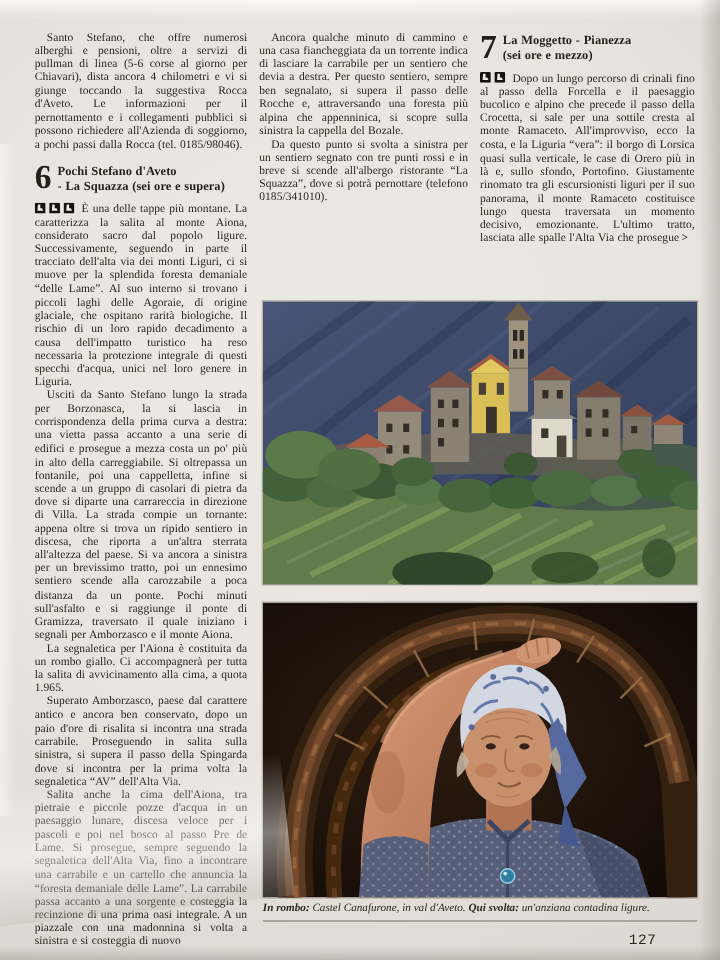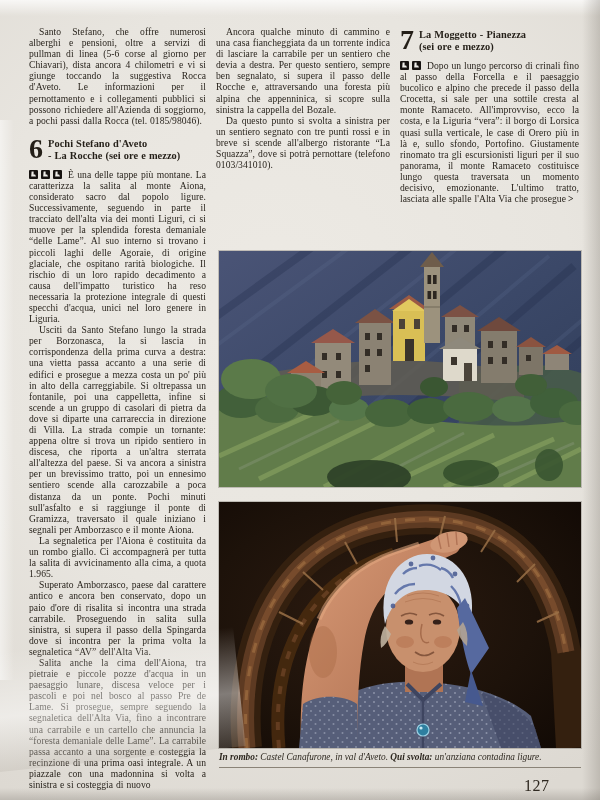--- a/index.html
+++ b/index.html
@@ -43,38 +43,38 @@
   .photo{position:absolute;box-shadow:0 0 0 1px rgba(60,55,48,.25);}
   .photo svg{display:block;width:100%;height:100%;}
   .photo-village{left:219px;top:251px;width:362px;height:236px;}
   .photo-woman{left:219px;top:502px;width:362px;height:246px;}
 
   .photo-caption{position:absolute;left:219px;top:752px;width:362px;
     font-style:italic;font-size:9.3px;line-height:11px;color:#2c261e;
     border-bottom:1px solid #8a8377;padding-bottom:4px;}
   .photo-caption b{font-weight:bold;}
 
-  .page-number{position:absolute;left:524px;top:777px;font-size:16px;letter-spacing:.5px;color:#2c261e;}
+  .page-number{position:absolute;left:524px;top:777px;font-size:12px;letter-spacing:.5px;color:#2c261e;font-family:Liberation Mono, monospace;}
 </style>
 </head>
 <body>
 
 <div class="page">
 
   <div class="crease c1"></div>
   <div class="crease c5"></div>
 
   <div class="col col1">
     <p class="ind">Santo Stefano, che offre numerosi alberghi e pensioni, oltre a servizi di pullman di linea (5-6 corse al giorno per Chiavari), dista ancora 4 chilometri e vi si giunge toccando la suggestiva Rocca d'Aveto. Le informazioni per il pernottamento e i collegamenti pubblici si possono richiedere all'Azienda di soggiorno, a pochi passi dalla Rocca (tel. 0185/98046).</p>
 
     <div class="sec-head">
       <span class="sec-num">6</span>
       <span class="sec-title">
         <span>Pochi Stefano d'Aveto</span><br>
-        <span>- La Rocche (sei ore e mezzo)</span>
+        <span>- La Squazza (sei ore e supera)</span>
       </span>
     </div>
 
     <p><span class="diff-icons">
           <svg width="9" height="9" viewBox="0 0 9 9">
             <rect width="9" height="9" rx="1" fill="#171310"></rect>
             <path d="M2.6 1.5h2v3.1h1.5l.9 2H2.2z" fill="#efede8"></path>
           </svg>
           <svg width="9" height="9" viewBox="0 0 9 9">
             <rect width="9" height="9" rx="1" fill="#171310"></rect>
@@ -87,21 +87,21 @@
         </span><span>È una delle tappe più montane. La caratterizza la salita al monte Aiona, considerato sacro dal popolo ligure. Successivamente, seguendo in parte il tracciato dell'alta via dei monti Liguri, ci si muove per la splendida foresta demaniale “delle Lame”. Al suo interno si trovano i piccoli laghi delle Agoraie, di origine glaciale, che ospitano rarità biologiche. Il rischio di un loro rapido decadimento a causa dell'impatto turistico ha reso necessaria la protezione integrale di questi specchi d'acqua, unici nel loro genere in Liguria.</span></p>
 
     <p class="ind">Usciti da Santo Stefano lungo la strada per Borzonasca, la si lascia in corrispondenza della prima curva a destra: una vietta passa accanto a una serie di edifici e prosegue a mezza costa un po' più in alto della carreggiabile. Si oltrepassa un fontanile, poi una cappelletta, infine si scende a un gruppo di casolari di pietra da dove si diparte una carrareccia in direzione di Villa. La strada compie un tornante: appena oltre si trova un ripido sentiero in discesa, che riporta a un'altra sterrata all'altezza del paese. Si va ancora a sinistra per un brevissimo tratto, poi un ennesimo sentiero scende alla carozzabile a poca distanza da un ponte. Pochi minuti sull'asfalto e si raggiunge il ponte di Gramizza, traversato il quale iniziano i segnali per Amborzasco e il monte Aiona.</p>
     <p class="ind">La segnaletica per l'Aiona è costituita da un rombo giallo. Ci accompagnerà per tutta la salita di avvicinamento alla cima, a quota 1.965.</p>
     <p class="ind">Superato Amborzasco, paese dal carattere antico e ancora ben conservato, dopo un paio d'ore di risalita si incontra una strada carrabile. Proseguendo in salita sulla sinistra, si supera il passo della Spingarda dove si incontra per la prima volta la segnaletica “AV” dell'Alta Via.</p>
     <p class="ind">Salita anche la cima dell'Aiona, tra pietraie e piccole pozze d'acqua in un paesaggio lunare, discesa veloce per i pascoli e poi nel bosco al passo Pre de Lame. Si prosegue, sempre seguendo la segnaletica dell'Alta Via, fino a incontrare una carrabile e un cartello che annuncia la “foresta demaniale delle Lame”. La carrabile passa accanto a una sorgente e costeggia la recinzione di una prima oasi integrale. A un piazzale con una madonnina si volta a sinistra e si costeggia di nuovo</p>
   </div>
 
   <div class="col col2">
     <p class="ind">Ancora qualche minuto di cammino e una casa fiancheggiata da un torrente indica di lasciare la carrabile per un sentiero che devia a destra. Per questo sentiero, sempre ben segnalato, si supera il passo delle Rocche e, attraversando una foresta più alpina che appenninica, si scopre sulla sinistra la cappella del Bozale.</p>
-    <p class="ind">Da questo punto si svolta a sinistra per un sentiero segnato con tre punti rossi e in breve si scende all'albergo ristorante “La Squazza”, dove si potrà pernottare (telefono 0103/341010).</p>
+    <p class="ind">Da questo punto si svolta a sinistra per un sentiero segnato con tre punti rossi e in breve si scende all'albergo ristorante “La Squazza”, dove si potrà pernottare (telefono 0185/341010).</p>
   </div>
 
   <div class="col col3">
     <div class="sec-head">
       <span class="sec-num">7</span>
       <span class="sec-title">
         <span>La Moggetto - Pianezza</span><br>
         <span>(sei ore e mezzo)</span>
       </span>
     </div>

